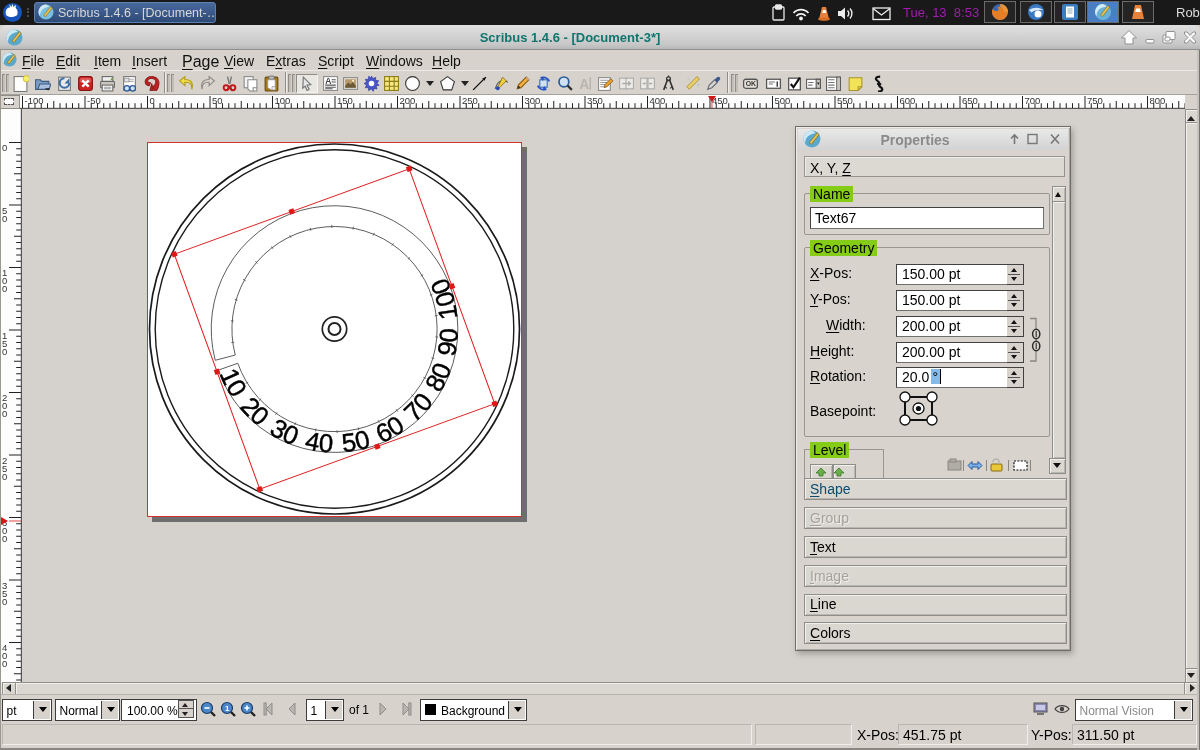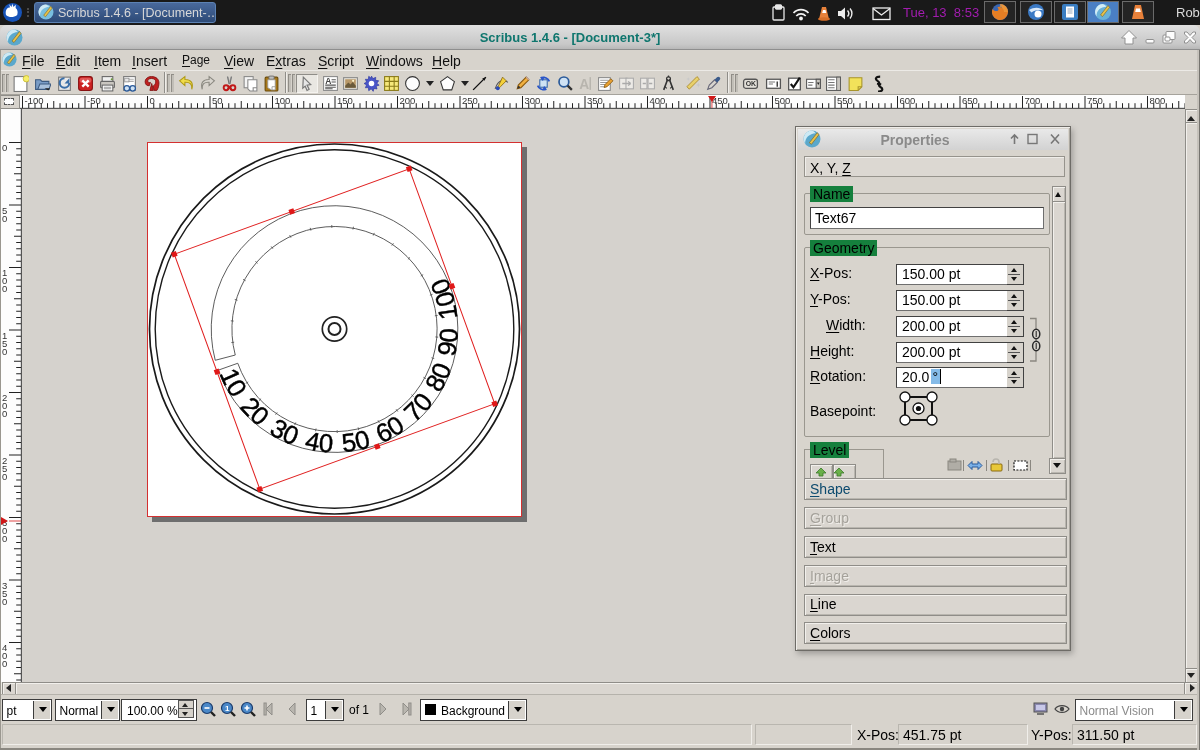--- a/index.html
+++ b/index.html
@@ -5,21 +5,21 @@
 #root{position:relative;width:1200px;height:750px;overflow:hidden;
   font-family:"Liberation Sans",sans-serif;background:#d7d3cc;}
 .abs{position:absolute;}
 .u{text-decoration:underline;text-underline-offset:2px;}
 .inp{position:absolute;background:#fff;border:1px solid #414141;
   border-right-color:#6f6f6f;border-bottom-color:#6f6f6f;}
 .spinbtn{position:absolute;background:#d7d3cc;border:1px solid #414141;border-left:none;}
 .bar3d{background:#dad6d0;border:1px solid #8f8d88;
   box-shadow:inset 1px 1px 0 #f2f0ec, inset -1px -1px 0 #b9b6af;}
 .gb{position:absolute;border:1px solid #9a978f;border-radius:2px;}
-.gblbl{position:absolute;background:#15803d;padding:0 3px;font-size:14px;color:#000;}
+.gblbl{position:absolute;background:#84cc16;padding:0 3px;font-size:14px;color:#000;}
 .combo{position:absolute;background:#fff;border:1px solid #3c3c3c;}
 .combo .cbtn{position:absolute;right:1px;top:1px;bottom:1px;width:16px;background:#d7d3cc;
   border-left:1px solid #3c3c3c;}
 .tri{position:absolute;width:0;height:0;border-left:4px solid transparent;
   border-right:4px solid transparent;border-top:5px solid #000;}
 </style></head><body>
 <div id="root">
 <div class="abs" style="left:0;top:0;width:1200px;height:25px;background:#191919;"></div>
 <svg class="abs" style="left:2px;top:2px;" width="22" height="21" viewBox="0 0 22 21">
  <circle cx="10.5" cy="10.5" r="9.5" fill="#1753b8"></circle>
@@ -119,21 +119,21 @@
 <div class="abs" style="left:0;top:50px;width:1200px;height:20px;background:#d7d3cc;"></div>
 <svg class="abs" style="left:2px;top:52px;" width="15" height="15" viewBox="0 0 17 17">
  <circle cx="8.5" cy="8.5" r="8" fill="#5aa8cc"></circle>
  <path d="M8.5 .5 A8 8 0 0 0 2 13 C2 7 6 3.5 12 3 A8 8 0 0 0 8.5 .5 Z" fill="#cde9f4"></path>
  <path d="M13.5 2.5 L6 12 L8 13.5 L15 4.5 Z" fill="#e8c24a" stroke="#7a6420" stroke-width=".6"></path>
 </svg>
 <div class="abs" style="left:22px;top:53px;font-size:14px;color:#111;"><span class="u">F</span>ile</div>
     <div class="abs" style="left:56px;top:53px;font-size:14px;color:#111;"><span class="u">E</span>dit</div>
     <div class="abs" style="left:94px;top:53px;font-size:14px;color:#111;"><span class="u">I</span>tem</div>
     <div class="abs" style="left:132px;top:53px;font-size:14px;color:#111;"><span class="u">I</span>nsert</div>
-    <div class="abs" style="left:182px;top:53px;font-size:12px;color:#111;"><span class="u">P</span>age</div>
+    <div class="abs" style="left:182px;top:53px;font-size:16px;color:#111;"><span class="u">P</span>age</div>
     <div class="abs" style="left:224px;top:53px;font-size:14px;color:#111;"><span class="u">V</span>iew</div>
     <div class="abs" style="left:266px;top:53px;font-size:14px;color:#111;">E<span class="u">x</span>tras</div>
     <div class="abs" style="left:318px;top:53px;font-size:14px;color:#111;"><span class="u">S</span>cript</div>
     <div class="abs" style="left:366px;top:53px;font-size:14px;color:#111;"><span class="u">W</span>indows</div>
     <div class="abs" style="left:432px;top:53px;font-size:14px;color:#111;"><span class="u">H</span>elp</div>
     <div class="abs" style="left:0;top:70px;width:1200px;height:25px;background:#d7d3cc;
   border-top:1px solid #eceae6;border-bottom:1px solid #a5a29b;box-sizing:border-box;"></div>
 <div class="abs" style="left:2px;top:74px;width:2px;height:17px;background:#c1beb7;border-left:1px solid #908d87;border-top:1px solid #908d87;"></div>
     <div class="abs" style="left:6px;top:74px;width:2px;height:17px;background:#c1beb7;border-left:1px solid #908d87;border-top:1px solid #908d87;"></div>
     <svg class="abs" style="left:12.0px;top:74.5px;opacity:1;" width="17" height="17" viewBox="0 0 16 16">

